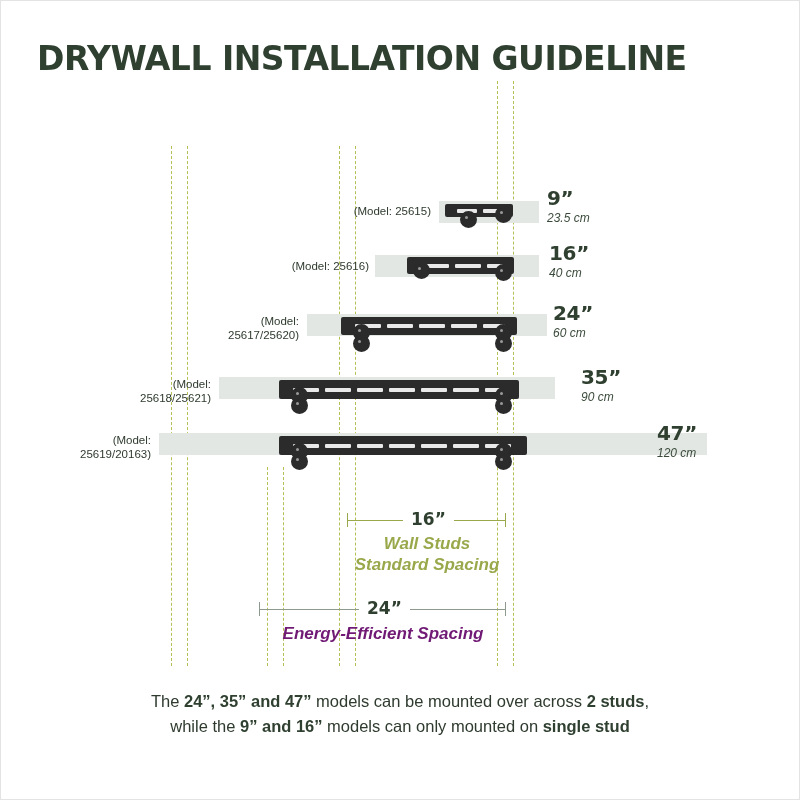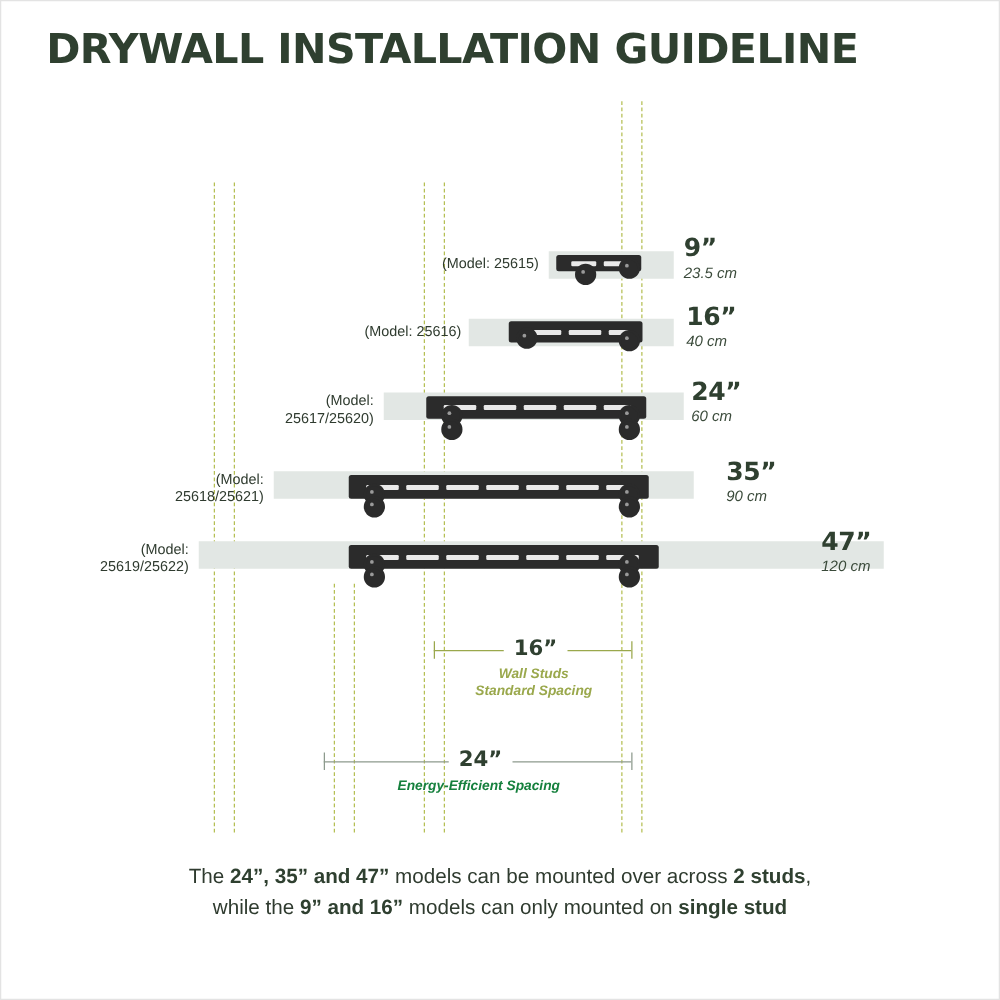--- a/index.html
+++ b/index.html
@@ -19,21 +19,21 @@
     width: 800px;
     height: 800px;
     box-sizing: border-box;
     border: 1px solid #e3e3e3;
   }
 
   
   .title {
     position: absolute;
     left: 36px;
-    top: 18px;
+    top: 38px;
     font-size: 33px;
     font-weight: bold;
     letter-spacing: -0.5px;
     color: #2f4030;
     font-family: "DejaVu Sans", sans-serif;
   }
 
   
   .note {
     position: absolute;
@@ -180,31 +180,31 @@
     position: absolute;
     font-size: 17px;
     font-weight: bold;
     color: #2f4030;
     font-family: "DejaVu Sans", sans-serif;
     background: #ffffff;
     padding: 0 8px;
   }
   .meas-sub {
     position: absolute;
-    font-size: 11px;
+    font-size: 17px;
     font-style: italic;
     font-weight: bold;
     text-align: center;
     line-height: 1.25;
   }
   .meas-sub.green {
     color: #9aa84c;
   }
   .meas-sub.grey {
-    color: #15803d;
+    color: #701a75;
   }
 
   
   .footer {
     position: absolute;
     left: 40px;
     right: 40px;
     top: 688px;
     text-align: center;
     font-size: 16.5px;
@@ -347,21 +347,21 @@
         <i></i>
       </div>
     <div class="bolt" style="left:290px; top:452px;">
         <i></i>
       </div>
     <div class="bolt" style="left:494px; top:452px;">
         <i></i>
       </div>
     <div class="model-label" style="left:22px; top:432px; width:128px;">
       <div>(Model:</div>
-      <div>25619/25622)</div>
+      <div>25619/20163)</div>
     </div>
     <div class="size-label" style="left:656px; top:420px;">
       <div class="inch">47”</div>
       <div class="cm">120 cm</div>
     </div>
 
     <div class="meas-line" style="left:346px; top:519px; width:158px;"></div>
     <div class="meas-cap" style="left:346px; top:512px;"></div>
     <div class="meas-cap" style="left:504px; top:512px;"></div>
     <div class="meas-value" style="left:402px; top:508px;">16”</div>

